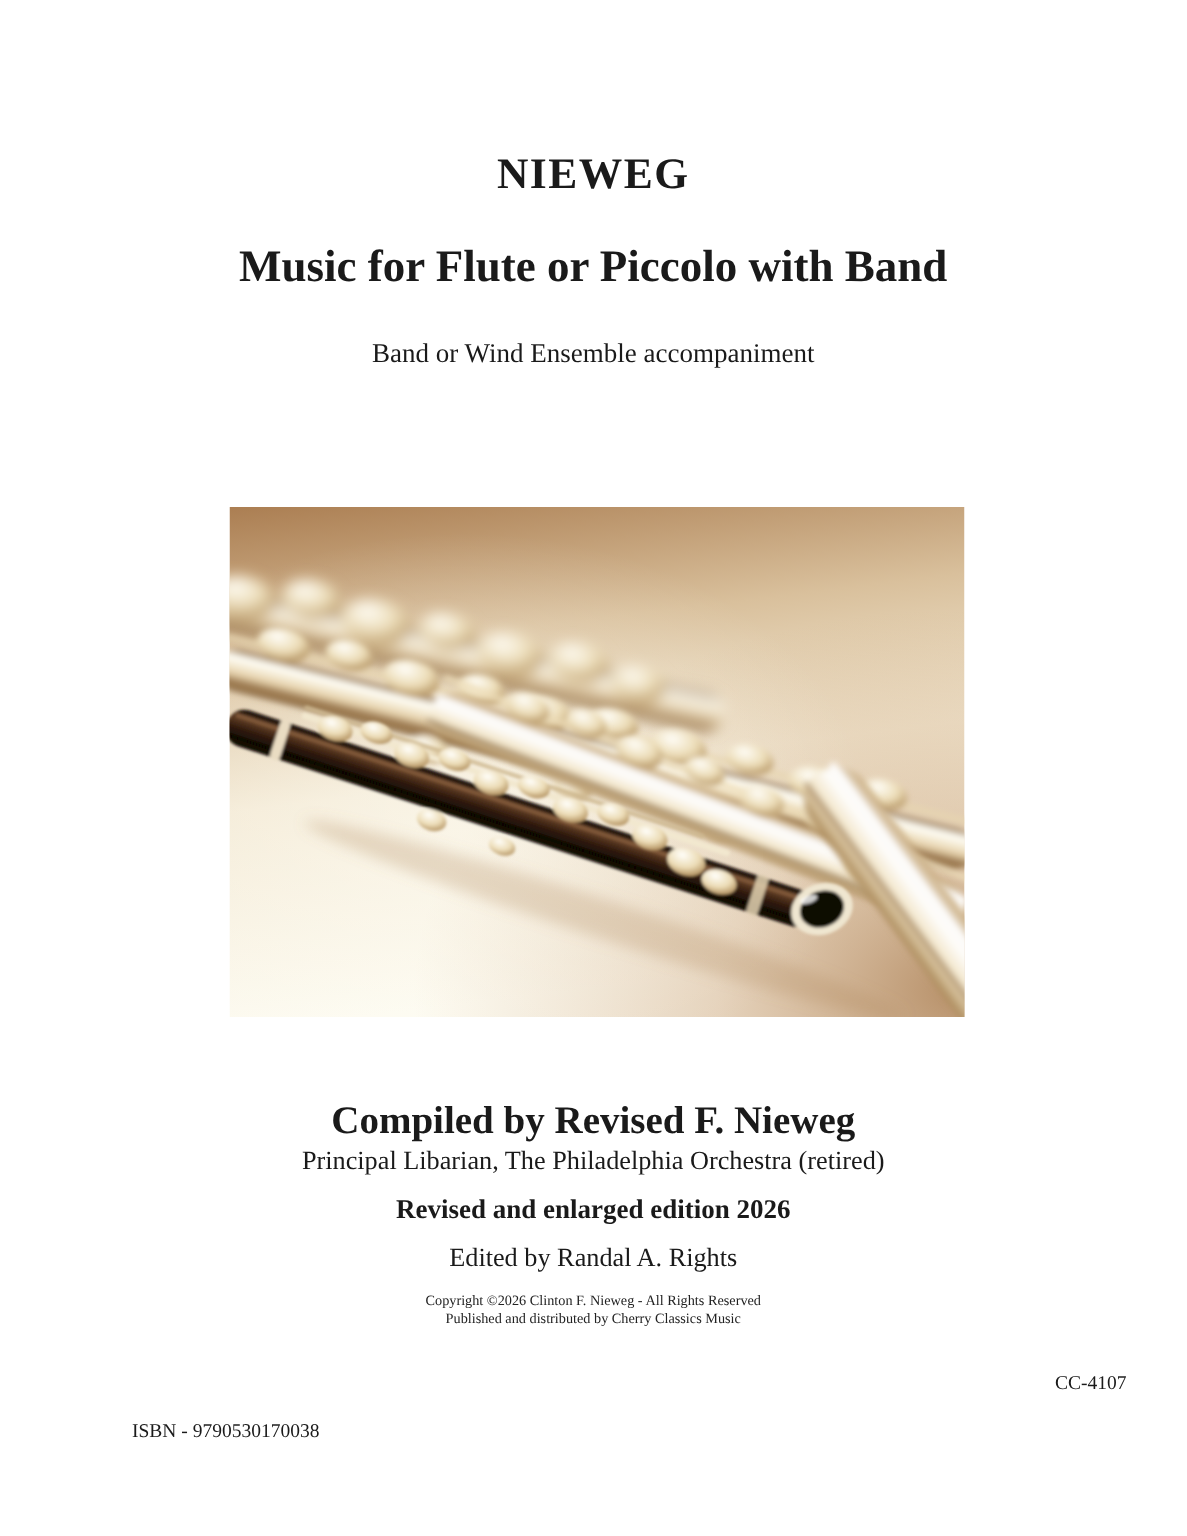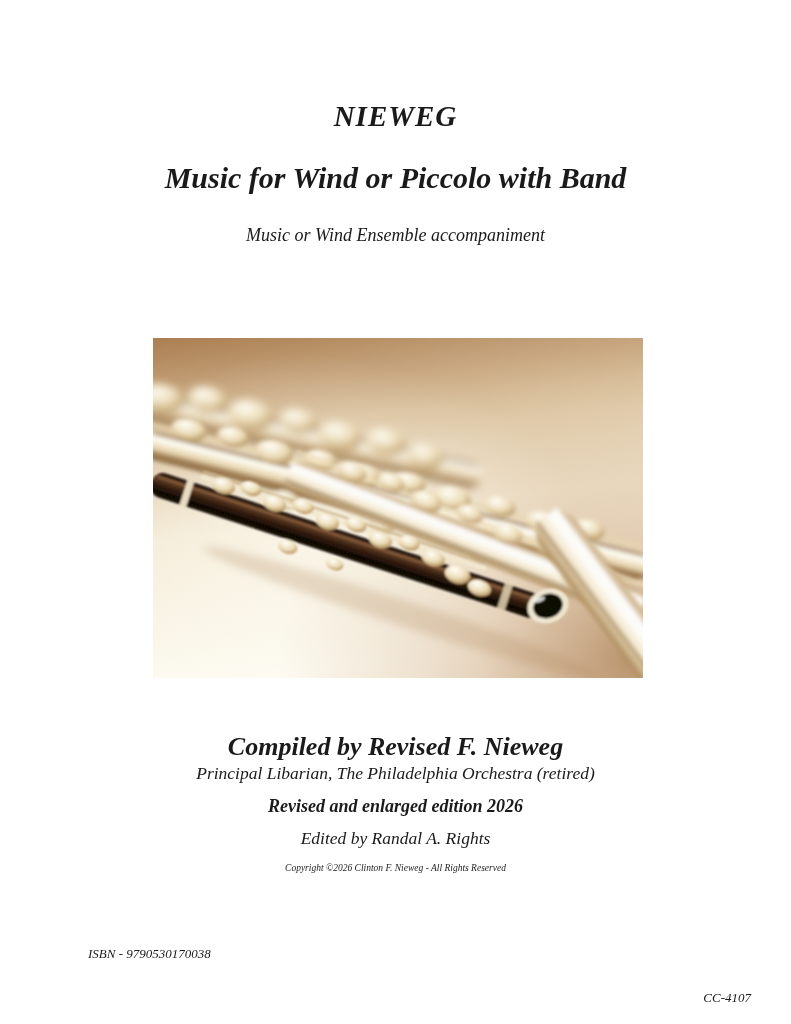--- a/index.html
+++ b/index.html
@@ -9,21 +9,20 @@
     background: #ffffff;
   }
   .page {
     position: relative;
     width: 791px;
     height: 1024px;
     background: #ffffff;
     font-family: "Liberation Serif", "DejaVu Serif", serif;
     color: #1a1a1a;
     overflow: hidden;
-    font-style: italic;
   }
   .centered {
     position: absolute;
     left: 0;
     width: 100%;
     text-align: center;
   }
   .series-header {
     top: 101px;
     font-size: 29px;
@@ -80,35 +79,35 @@
   .footer-isbn {
     position: absolute;
     left: 48px;
     top: 946px;
     font-size: 13px;
     margin-left: 40px;
   }
   .footer-catalog {
     position: absolute;
     right: 40px;
-    top: 990px;
+    top: 914px;
     font-size: 13px;
   }
 </style>
 </head>
 <body>
 
 <div class="page">
 
   <div class="centered series-header">NIEWEG</div>
 
-  <div class="centered main-title">Music for Wind or Piccolo with Band</div>
+  <div class="centered main-title">Music for Flute or Piccolo with Band</div>
 
   <div class="centered subtitle">
-    <div>Music or Wind Ensemble accompaniment</div>
+    <div>Band or Wind Ensemble accompaniment</div>
   </div>
 
   <div class="photo-wrap">
     <svg viewBox="0 0 490 340" width="490" height="340" xmlns="http://www.w3.org/2000/svg">
       <defs>
         <linearGradient id="gBg" x1="0%" y1="0%" x2="18%" y2="100%">
           <stop offset="0%" stop-color="#ab7e52"></stop>
           <stop offset="30%" stop-color="#d9c09c"></stop>
           <stop offset="58%" stop-color="#f3e9d4"></stop>
           <stop offset="100%" stop-color="#fdfbf1"></stop>
@@ -262,19 +261,20 @@
   <div class="centered compiled-by">Compiled by Revised F. Nieweg</div>
 
   <div class="centered compiler-title">Principal Libarian, The Philadelphia Orchestra (retired)</div>
 
   <div class="centered edition">Revised and enlarged edition 2026</div>
 
   <div class="centered edited-by">Edited by Randal A. Rights</div>
 
   <div class="centered copyright-block">
     <div>Copyright ©2026 Clinton F. Nieweg - All Rights Reserved</div>
+    <div>Published and distributed by Cherry Classics Music</div>
   </div>
 
   <div class="footer-isbn">ISBN - 9790530170038</div>
 
   <div class="footer-catalog">CC-4107</div>
 
 </div>
 
 </body></html>

